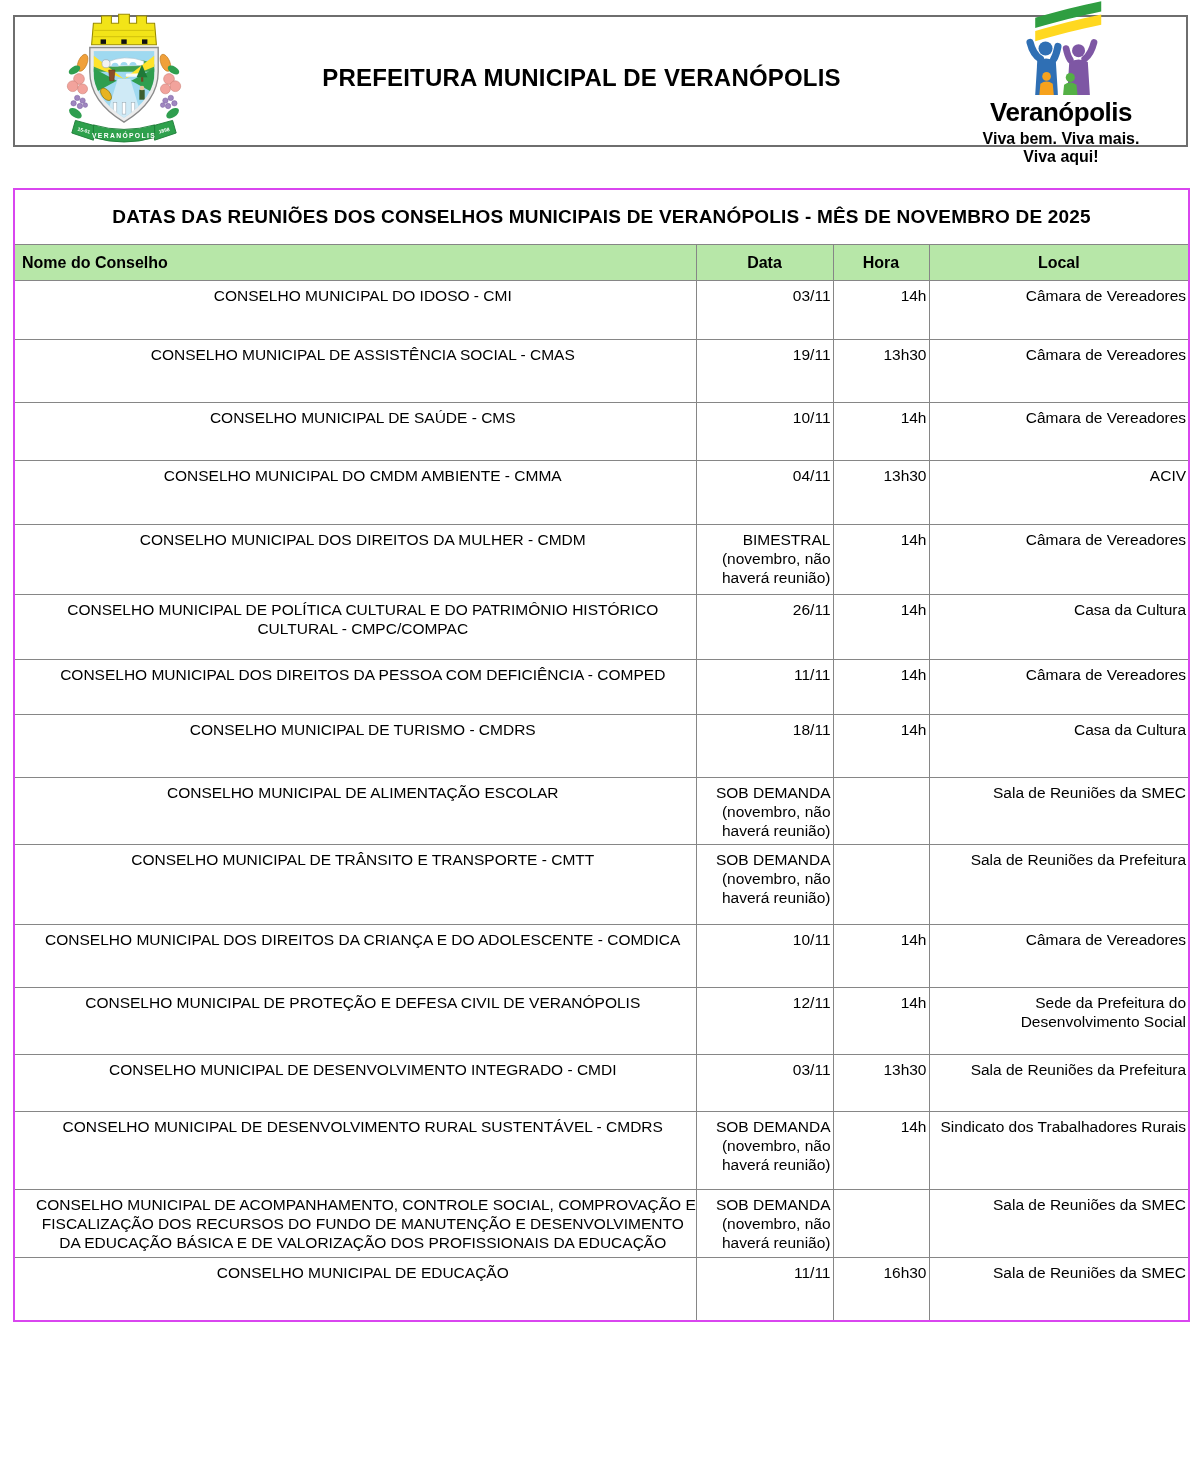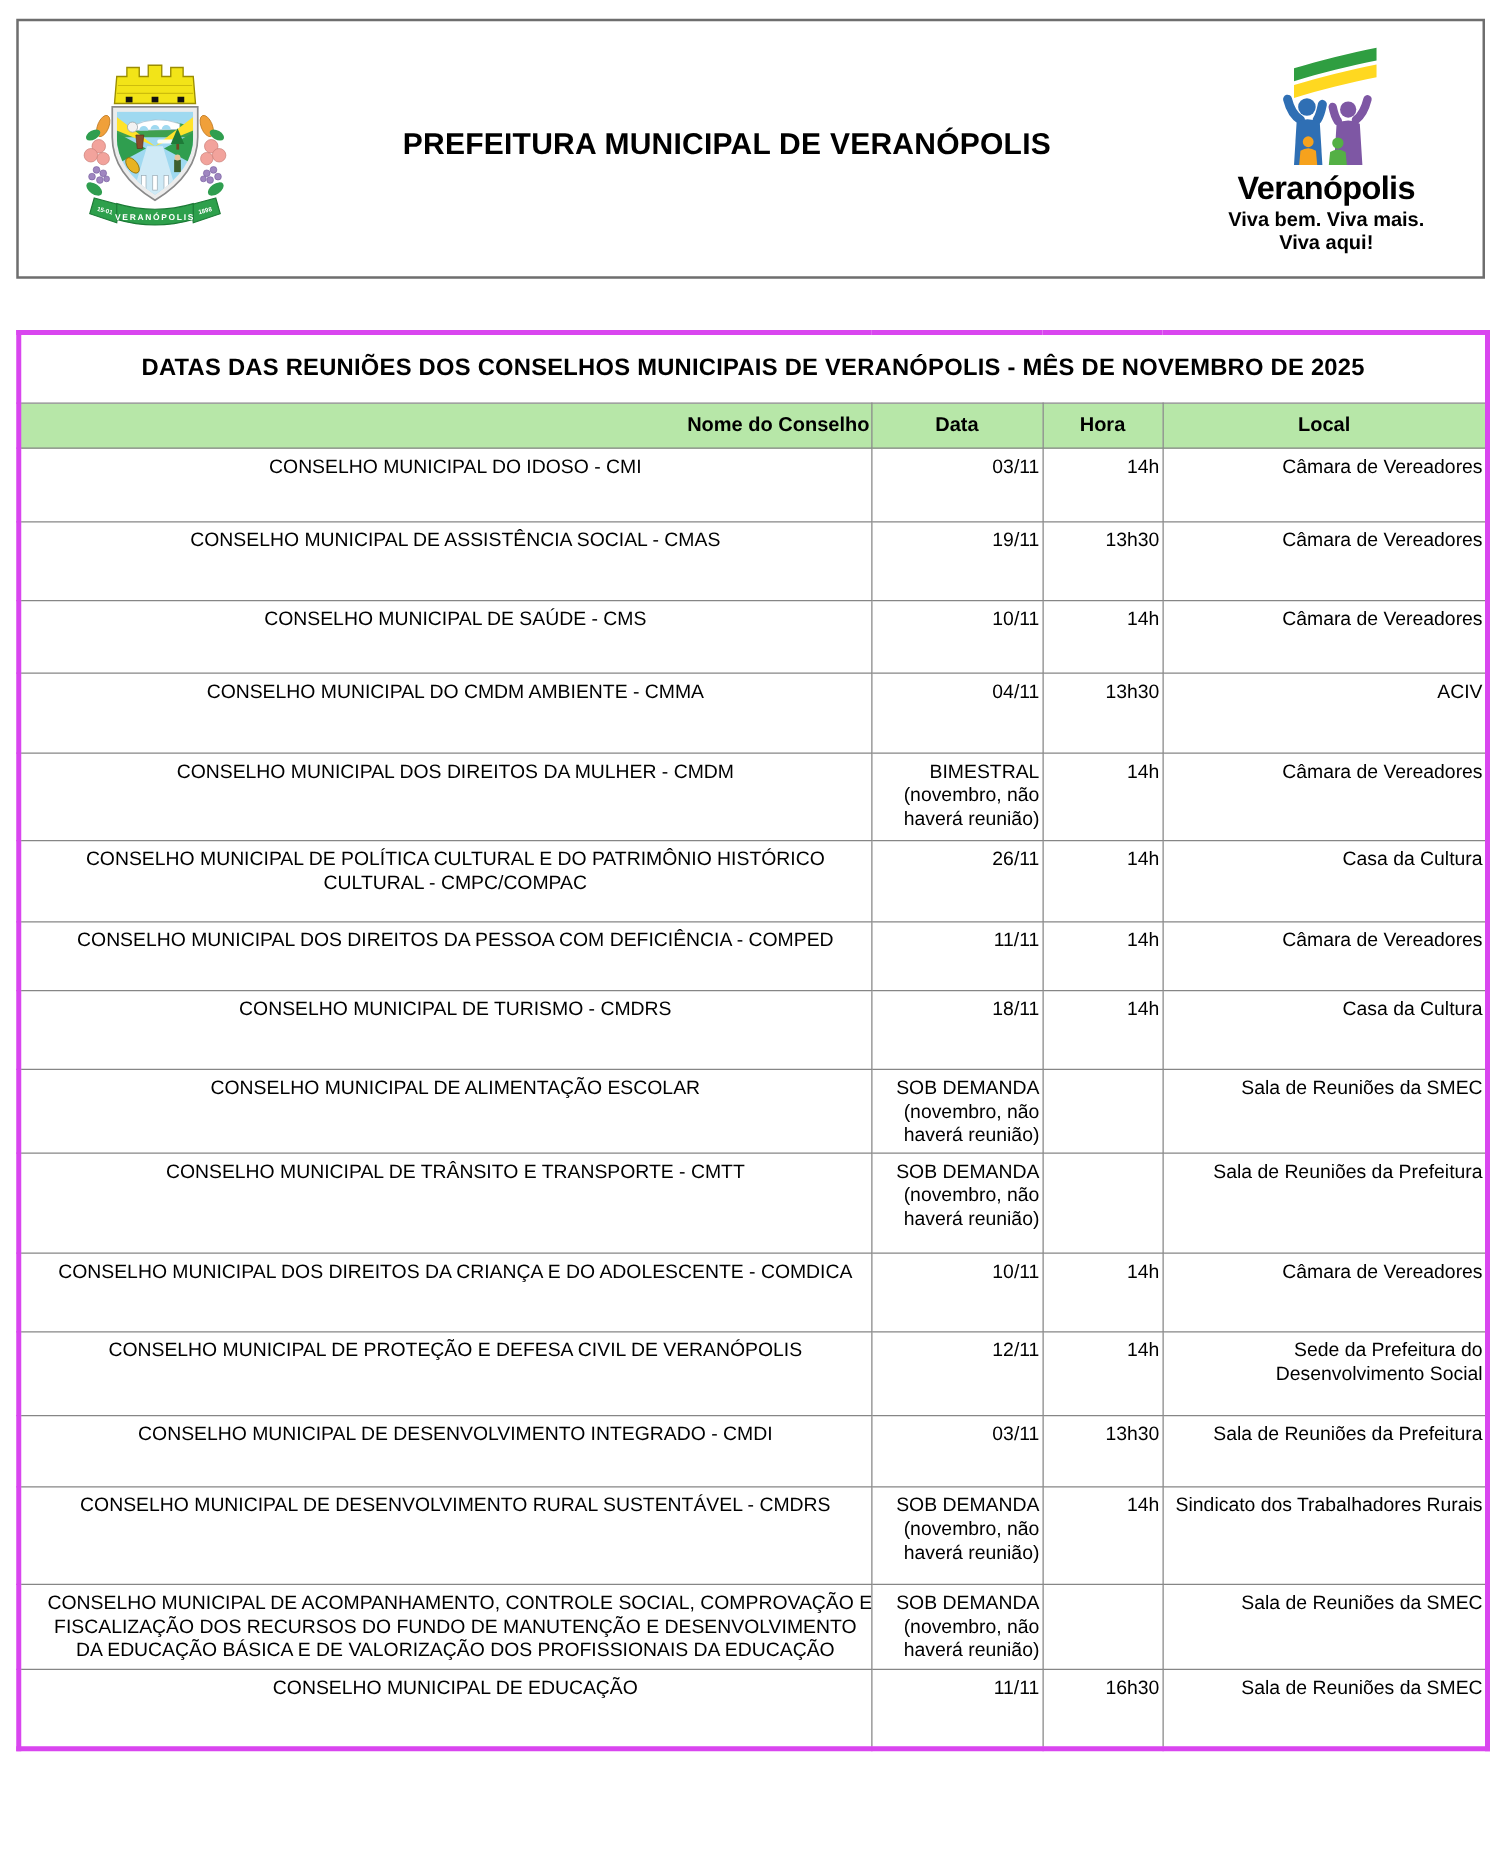--- a/index.html
+++ b/index.html
@@ -8,51 +8,51 @@
     font-family:"Liberation Sans","DejaVu Sans",sans-serif;
     color:#000;
     -webkit-font-smoothing:antialiased;
   }
   .page{width:1175px;margin-left:13px;}
 
   
   .header-box{
     box-sizing:border-box;
     margin-top:15px;margin-bottom:3px;
-    height:208px;
+    height:132px;
     border:2px solid #6e6e6e;
     display:flex;align-items:center;
   }
   .crest-wrap{margin-left:46px;flex:0 0 auto;}
   .org-title{
     flex:1 1 auto;text-align:center;
     font-size:24px;font-weight:bold;letter-spacing:.2px;
     padding-bottom:6px;
   }
   .logo-wrap{flex:0 0 auto;width:170px;margin-right:40px;text-align:center;}
   .logo-wordmark{font-size:26px;font-weight:bold;letter-spacing:-0.5px;margin-top:-2px;}
   .logo-slogan{font-size:16px;font-weight:bold;margin-top:2px;}
 
   
   table.sched{
     width:1175px;table-layout:fixed;border-collapse:collapse;
-    border:4px solid #d946ef;
+    border:2px solid #d946ef;
     margin-top:41px;
   }
   table.sched th,table.sched td{border:1px solid #868686;}
   th.doc-title{
     height:52px;text-align:center;vertical-align:middle;
     font-size:19px;font-weight:bold;letter-spacing:.2px;
     background:#fff;
   }
   tr.cols th{
     background:var(--header-row-green,#b7e7a8);
     height:33px;font-size:16px;font-weight:bold;vertical-align:middle;
   }
-  tr.cols th.name{text-align:right;padding-left:7px;}
+  tr.cols th.name{text-align:left;padding-left:7px;}
   td{
     vertical-align:top;padding-top:5px;
     font-size:15.5px;line-height:19px;
     white-space:pre;overflow:hidden;
   }
   td.name{text-align:center;padding-left:21px;padding-right:6px;}
   td.data,td.hora,td.local{text-align:right;padding-left:2px;padding-right:2px;}
   .clip{max-height:54px;overflow:hidden;}
 
   .h55{height:55px}.h57{height:57px}.h58{height:58px}.h59{height:59px}

